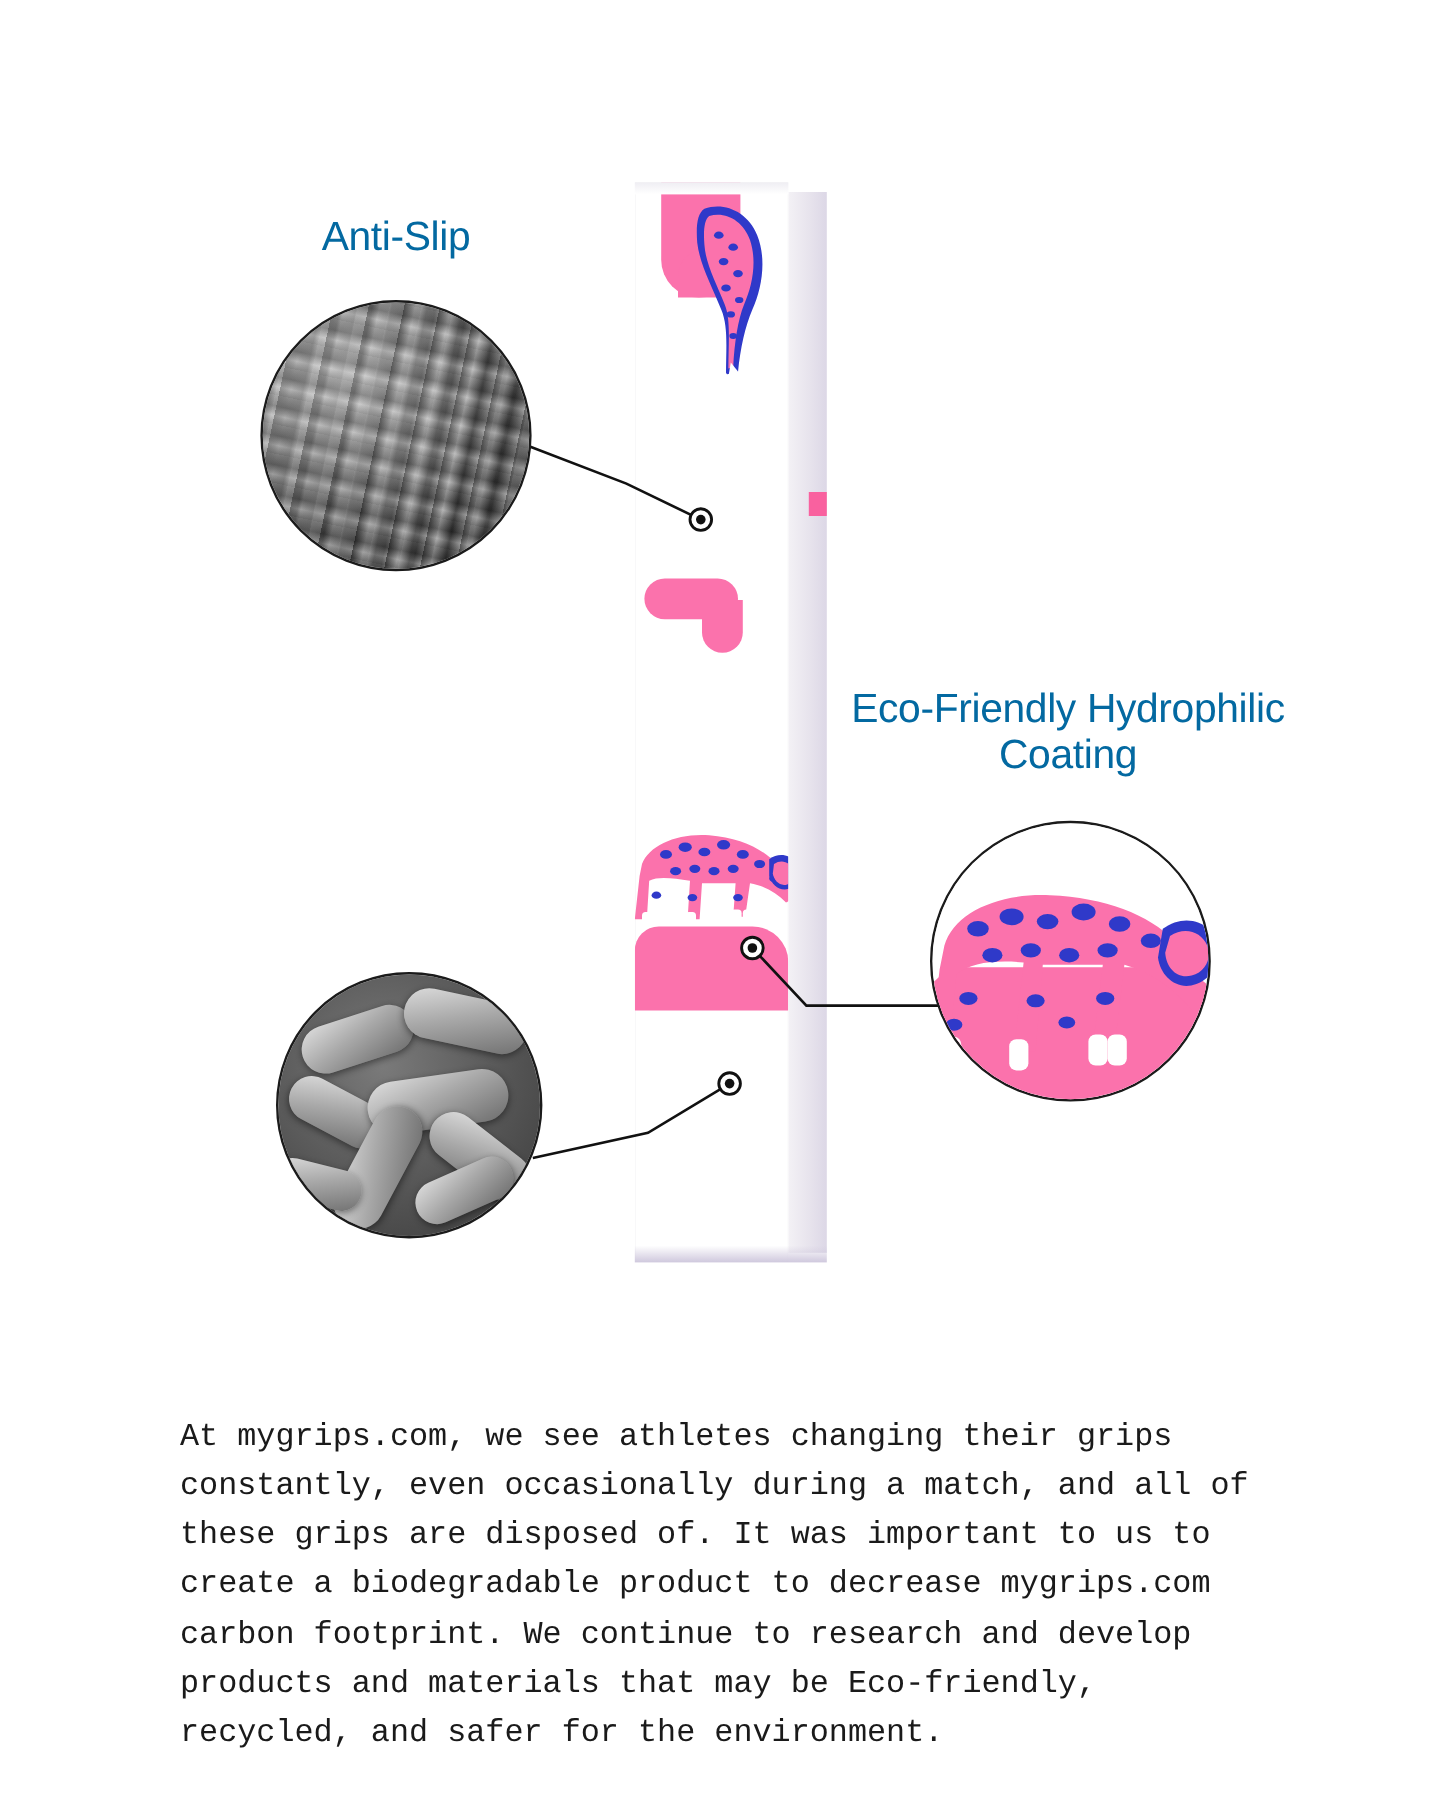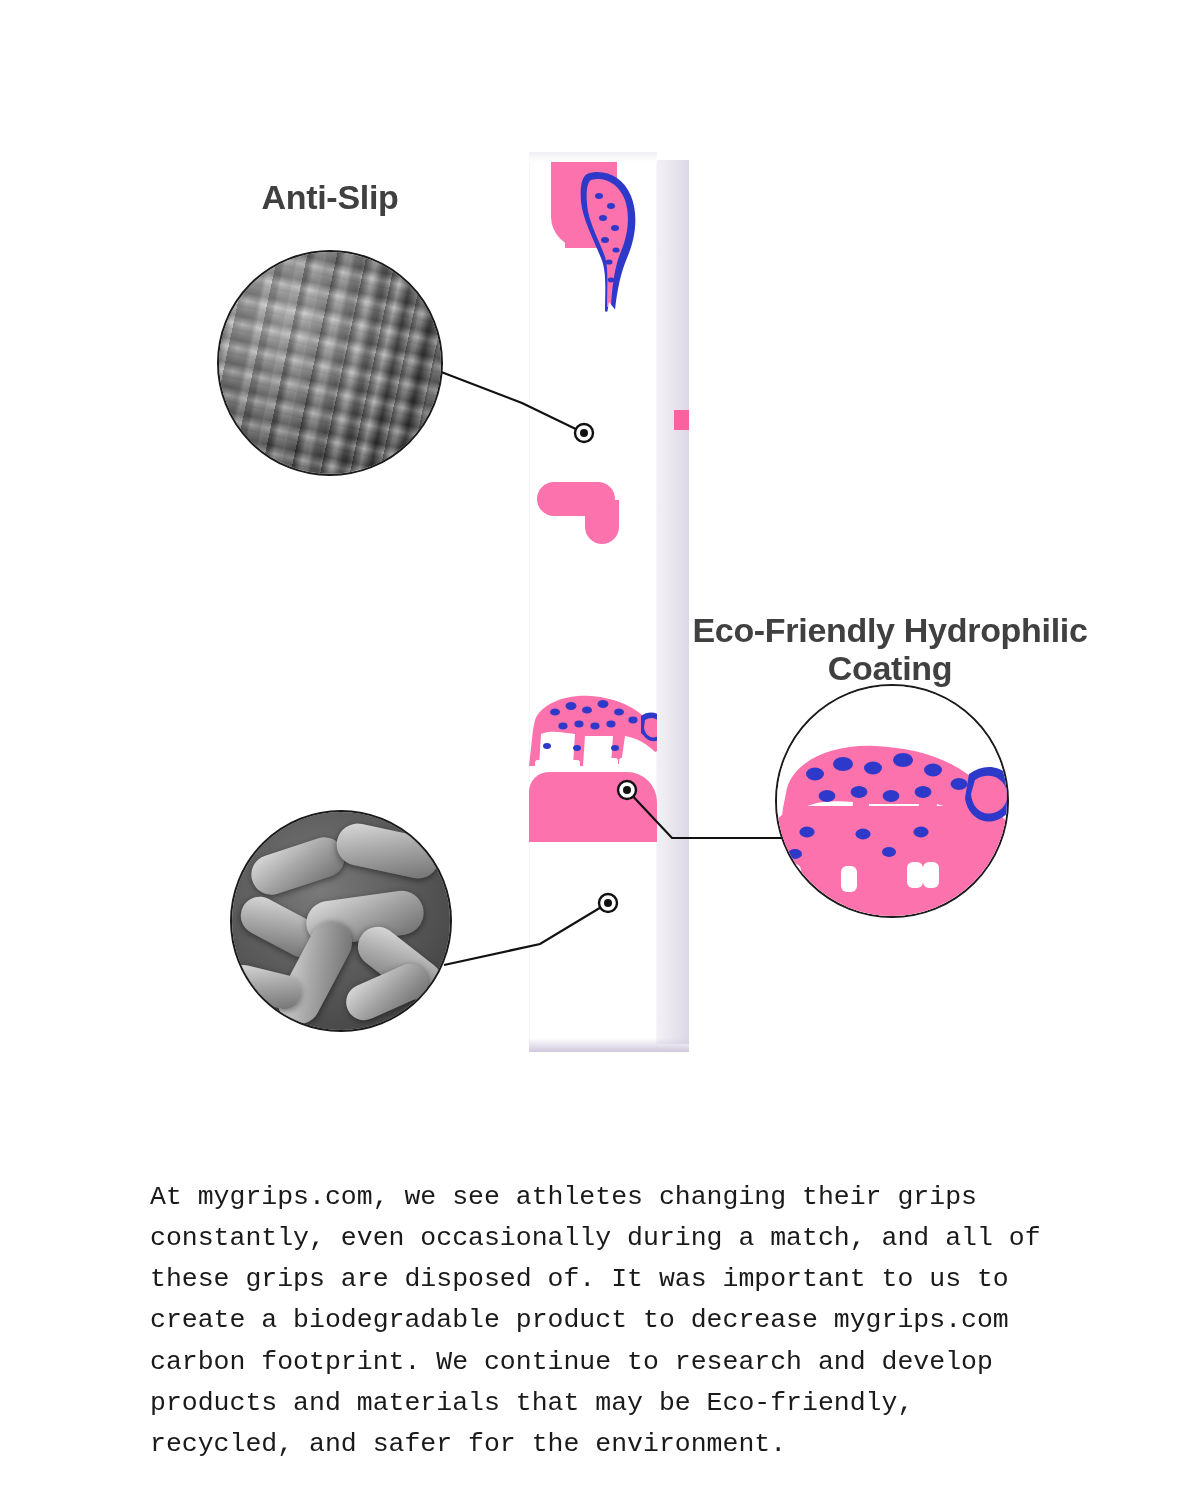--- a/index.html
+++ b/index.html
@@ -163,29 +163,29 @@
     left: 0; top: 0;
     width: 1200px;
     height: 1500px;
     pointer-events: none;
   }
 
   
   .label {
     position: absolute;
     font-family: "Liberation Sans", sans-serif;
-    font-weight: 700;
-    color: #404040;
+    font-weight: 400;
+    color: #0369a1;
     letter-spacing: -0.3px;
     text-align: center;
     line-height: 1.12;
   }
   .label-antislip { left: 180px; top: 178px; width: 300px; font-size: 34px; }
   .label-bio      { left: 178px; top: 740px; width: 320px; font-size: 34px; }
-  .label-eco      { left: 690px; top: 572px; width: 400px; font-size: 34px; margin-top: 39px; }
+  .label-eco      { left: 690px; top: 572px; width: 400px; font-size: 34px; }
 
   
   .body-copy {
     position: absolute;
     left: 150px;
     top: 1150px;
     width: 905px;
     font-size: 26.5px;
     line-height: 1.56;
     color: #1a1a1a;

